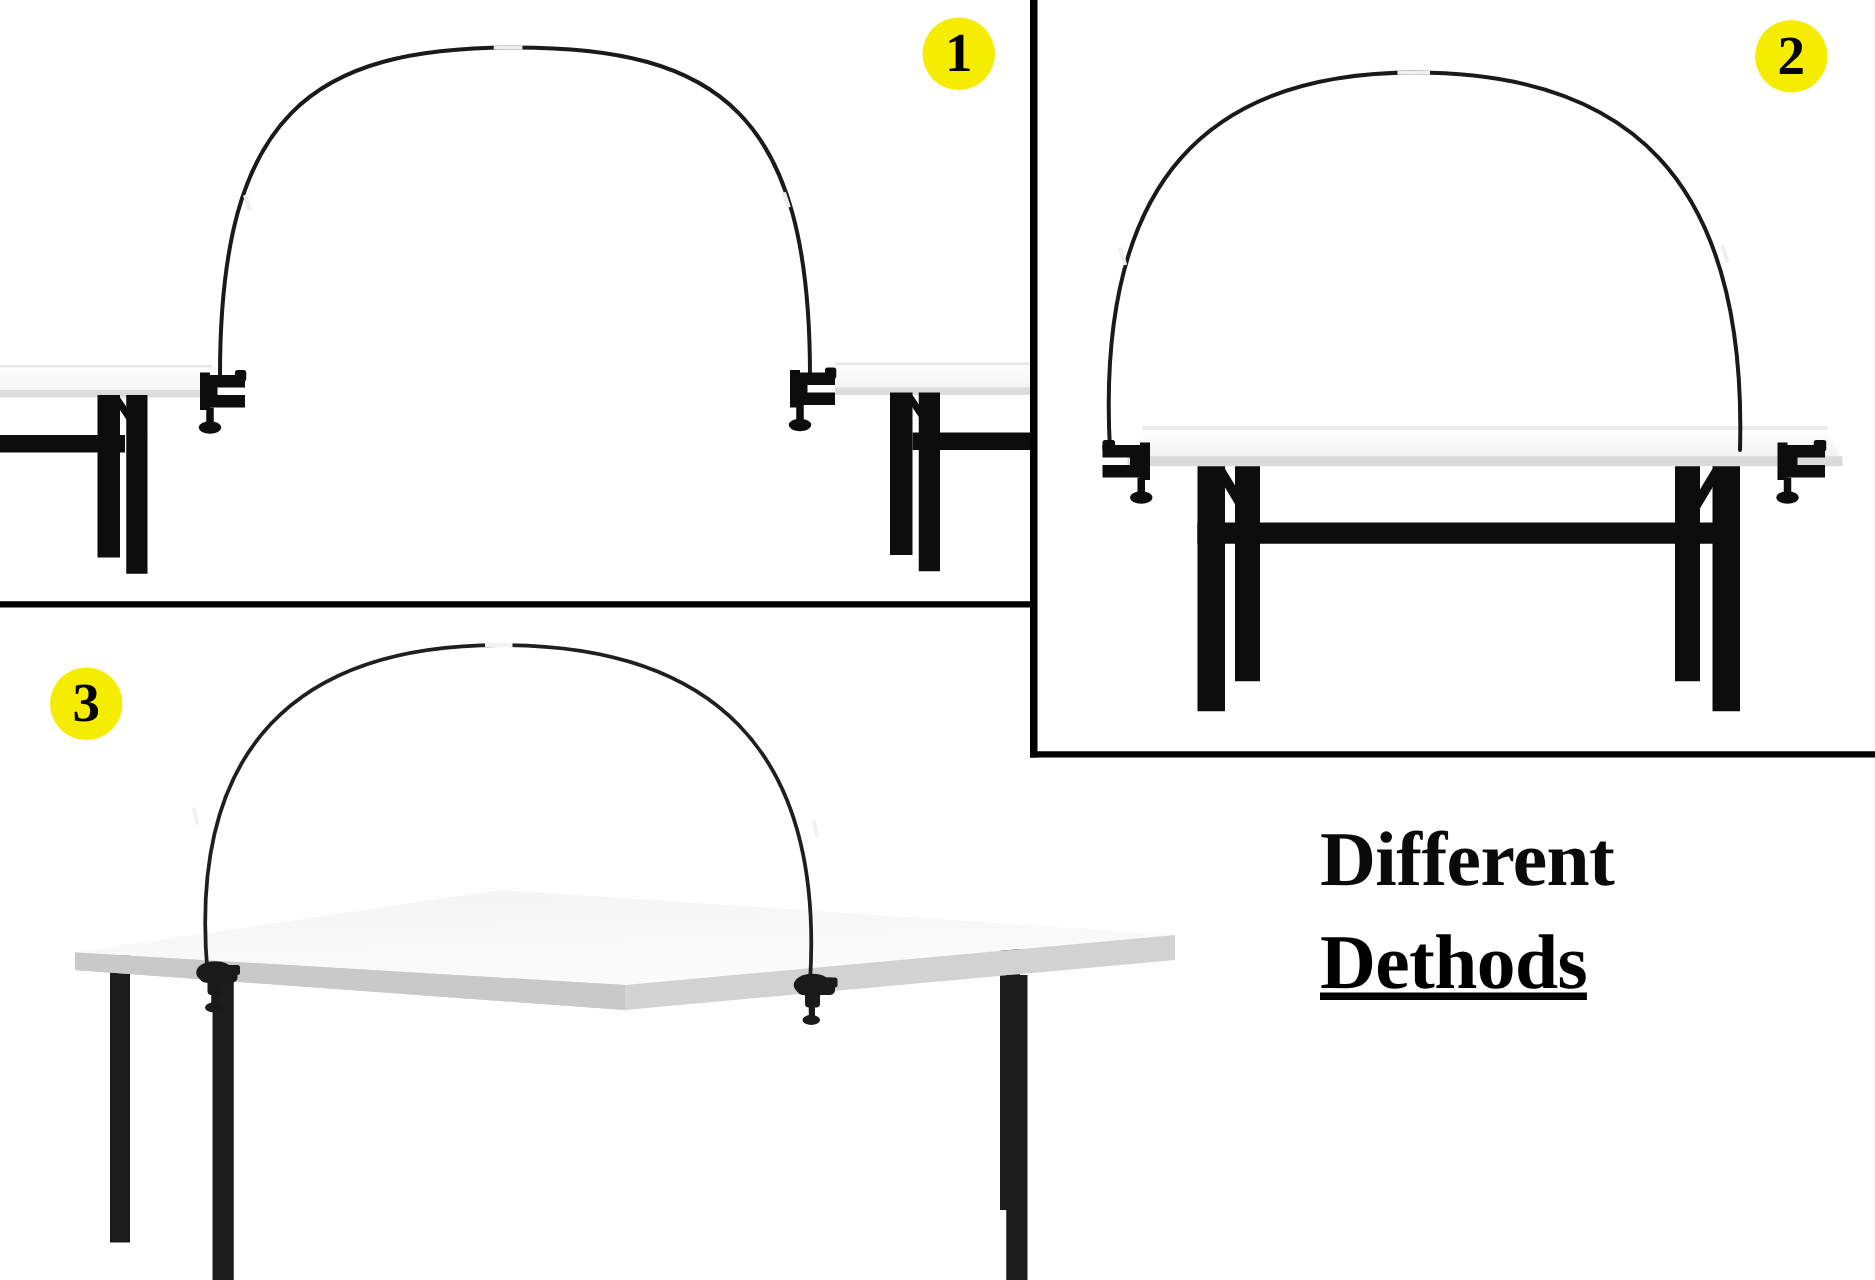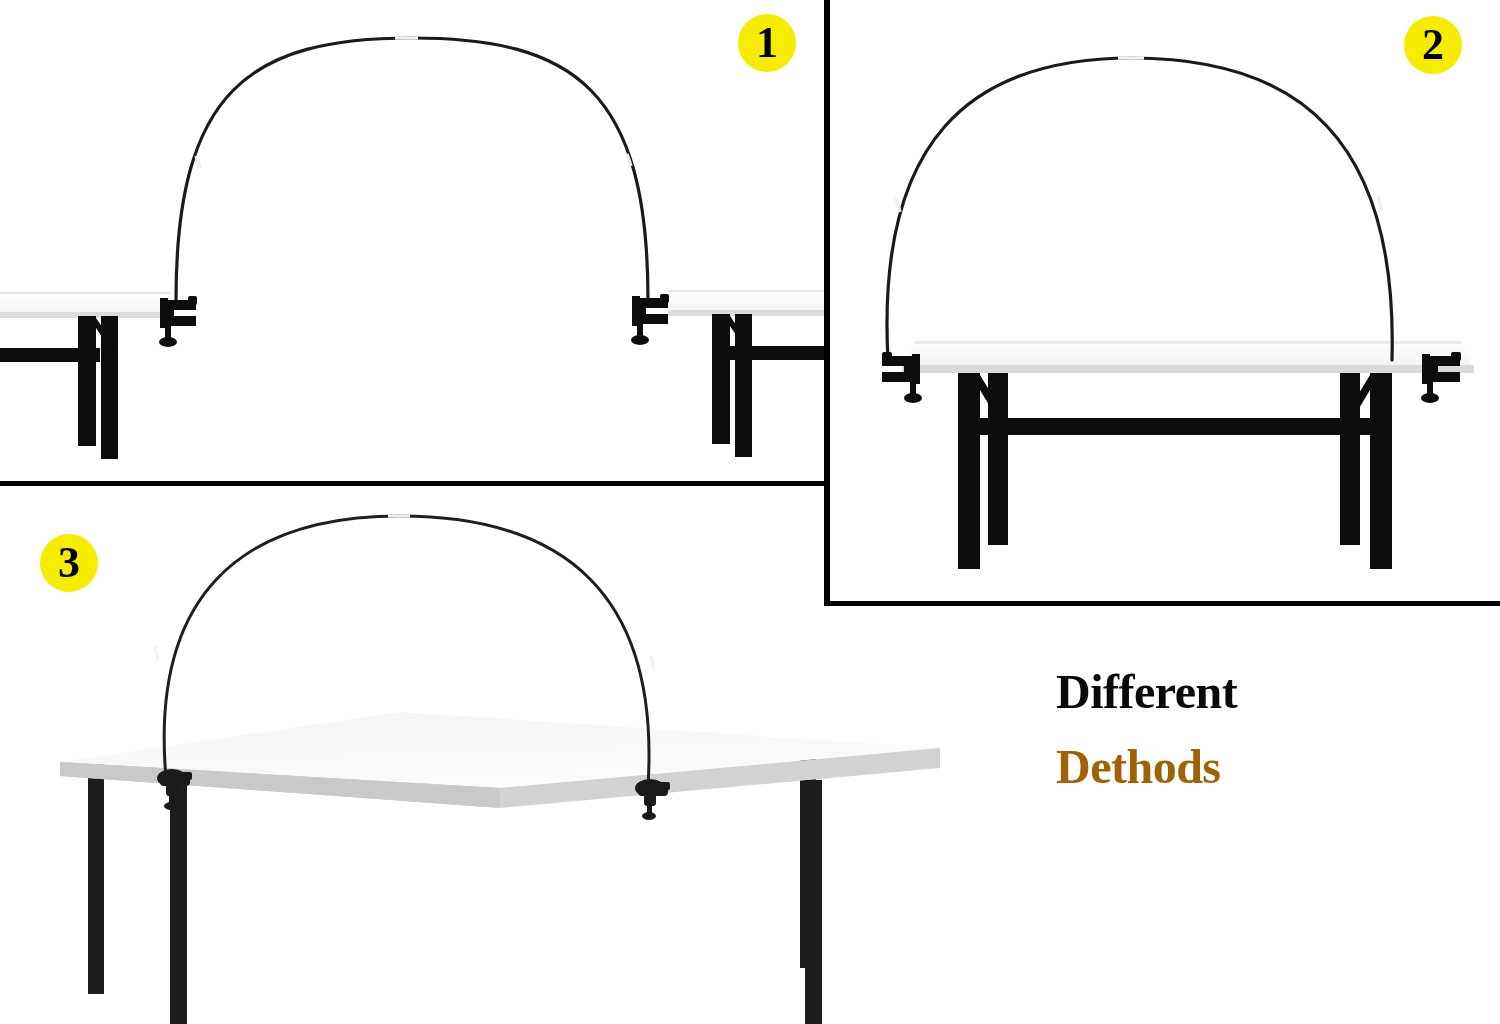--- a/index.html
+++ b/index.html
@@ -77,26 +77,25 @@
   
   #caption {
     position: absolute;
     left: 1056px;
     top: 648px;
     width: 430px;
   }
   #caption .cap-line {
     font-family: "Liberation Serif", serif;
     font-weight: bold;
-    font-size: 48px;
+    font-size: 62px;
     line-height: 1.32;
     color: #0a0a0a;
     letter-spacing: -0.5px;
     white-space: nowrap;
-    margin-top: 12px;
   }
 </style>
 </head>
 <body style="background: rgb(255, 255, 255);">
 
 <div id="stage" style="background: rgb(255, 255, 255);">
 
   <div class="panel" id="panel-1">
     <svg viewBox="0 0 824 481" preserveAspectRatio="none">
       <defs>
@@ -275,16 +274,16 @@
   </div>
   <div class="badge" id="badge-2" style="background: rgb(245, 236, 0); color: rgb(0, 0, 0);">
     <span>2</span>
   </div>
   <div class="badge" id="badge-3" style="background: rgb(245, 236, 0); color: rgb(0, 0, 0);">
     <span>3</span>
   </div>
 
   <div id="caption">
     <div class="cap-line" style="color: rgb(10, 10, 10);">Different</div>
-    <div class="cap-line" style="color: #a16207;">Dethods</div>
+    <div class="cap-line" style="color: #000000; text-decoration: underline;">Dethods</div>
   </div>
 
 </div>
 
 </body></html>

